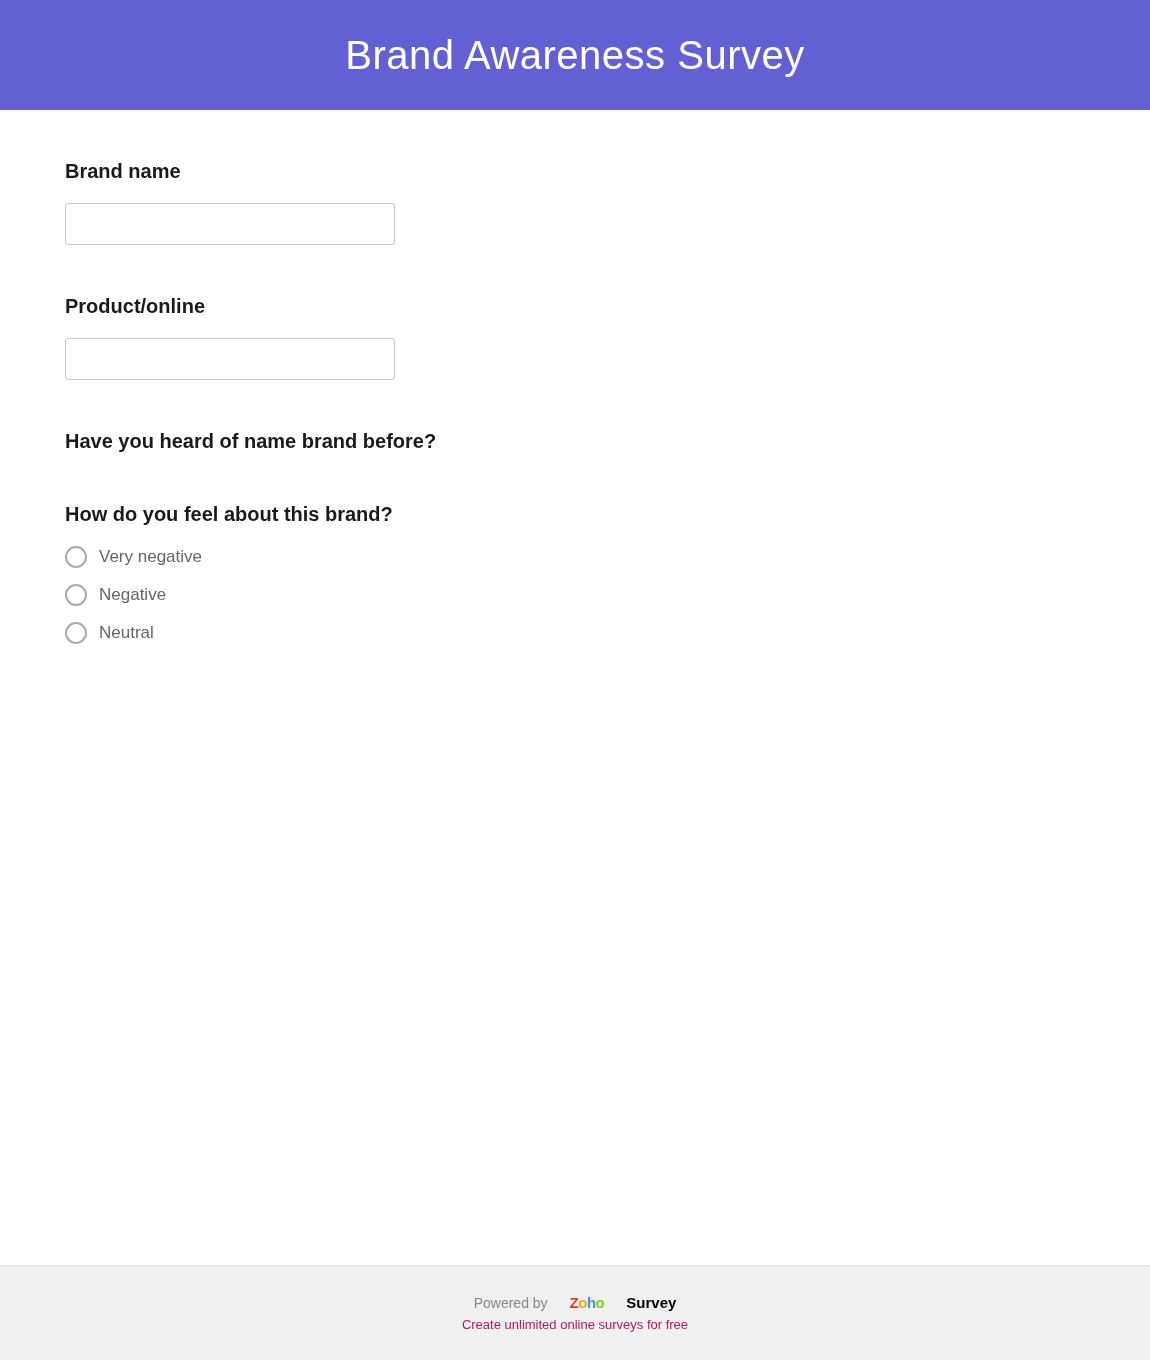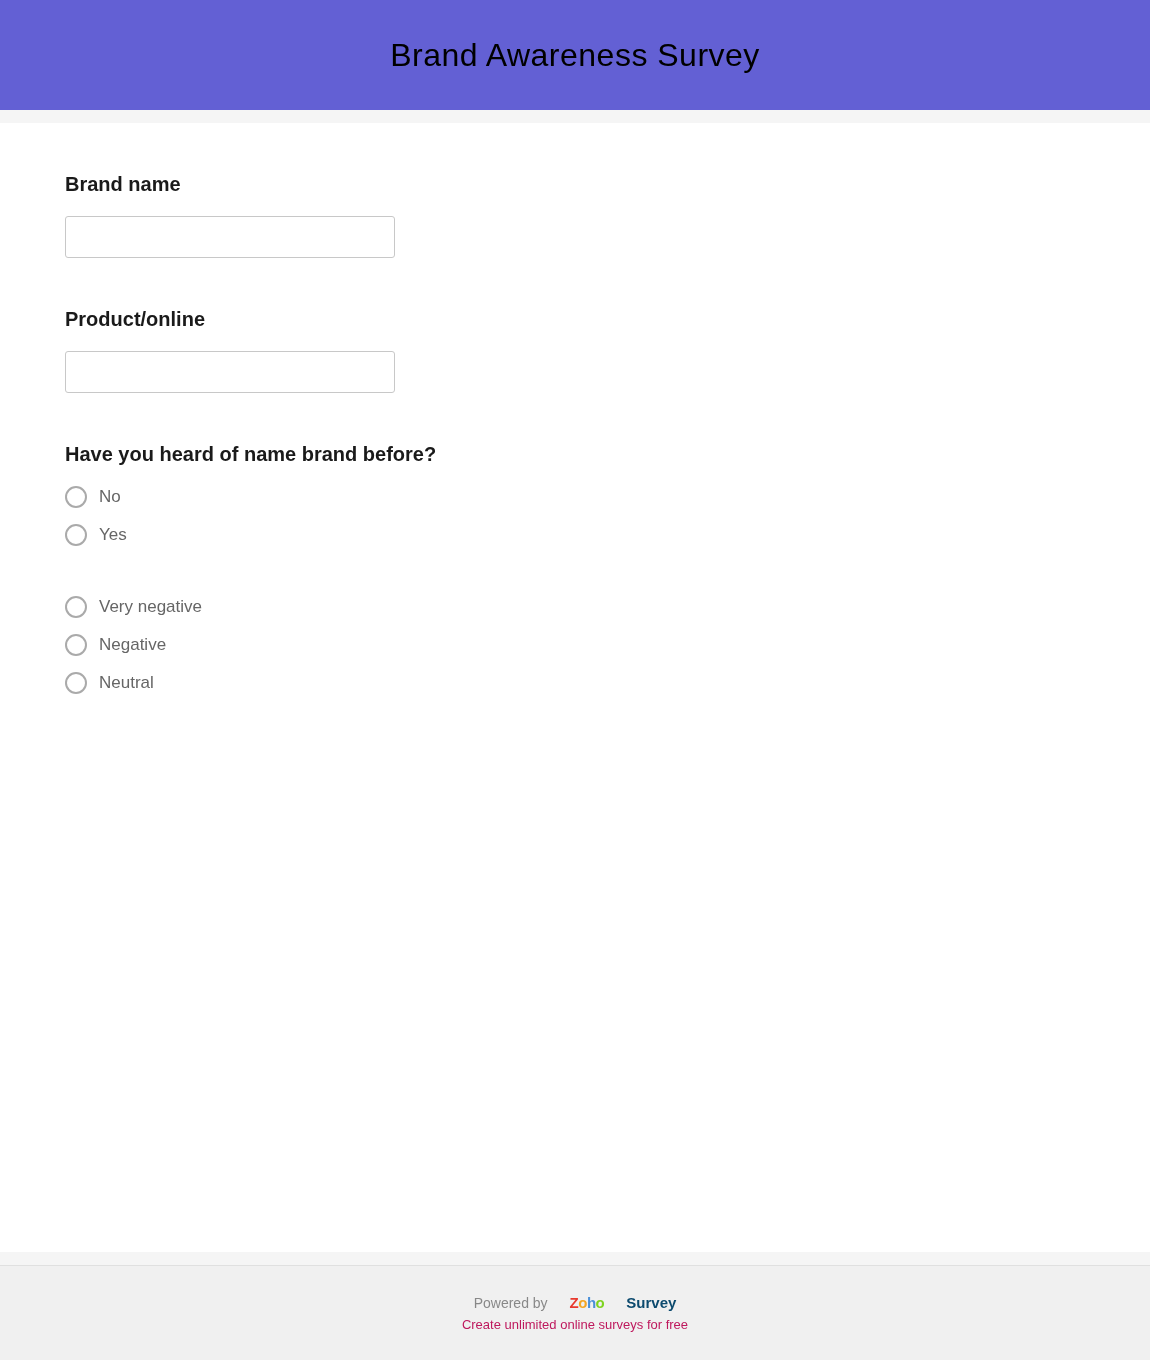--- a/index.html
+++ b/index.html
@@ -20,33 +20,33 @@
       background-color: #6360d4;
       padding: 30px 20px;
       text-align: center;
       min-height: 110px;
       display: flex;
       align-items: center;
       justify-content: center;
     }
 
     .header-title {
-      color: #000000;
-      font-size: 32px;
+      color: #ffffff;
+      font-size: 40px;
       font-weight: 400;
       letter-spacing: 0.5px;
     }
 
     .main-content {
       background-color: #ffffff;
       flex: 1;
       padding: 50px 65px 60px 65px;
       max-width: 1150px;
       width: 100%;
-      margin: 13px auto;
+      margin: 0 auto;
     }
 
     .question-block {
       margin-bottom: 50px;
     }
 
     .question-label {
       font-size: 20px;
       font-weight: 600;
       color: #1a1a1a;
@@ -144,21 +144,21 @@
       margin: 0 2px;
     }
 
     .zoho-z { color: #e8392e; }
     .zoho-o1 { color: #f5a623; }
     .zoho-h { color: #4a90d9; }
     .zoho-o2 { color: #7ed321; }
 
     .survey-text {
       font-size: 15px;
-      color: #0c4a6e;
+      color: #000000;
       font-weight: 600;
     }
   </style>
 </head>
 <body>
 
 <header class="header">
   <h1 class="header-title">Brand Awareness Survey</h1>
 </header>
 
@@ -169,33 +169,24 @@
     <input type="text" class="text-input" placeholder="" style="">
   </div>
 
   <div class="question-block">
     <label class="question-label">Product/online</label>
     <input type="text" class="text-input" placeholder="" style="">
   </div>
 
   <div class="question-block">
     <span class="question-label">Have you heard of name brand before?</span>
-    <div class="radio-group">
-      <label class="radio-option">
-        <input type="radio" name="heard_before" style="">
-        <span class="radio-label">No</span>
-      </label>
-      <label class="radio-option">
-        <input type="radio" name="heard_before" style="">
-        <span class="radio-label">Yes</span>
-      </label>
-    </div>
-  </div>
-
-  <div class="question-block">
+  </div>
+
+  <div class="question-block">
+    <span class="question-label">How do you feel about this brand?</span>
     <div class="radio-group">
       <label class="radio-option">
         <input type="radio" name="brand_feeling" style="">
         <span class="radio-label">Very negative</span>
       </label>
       <label class="radio-option">
         <input type="radio" name="brand_feeling" style="">
         <span class="radio-label">Negative</span>
       </label>
       <label class="radio-option">

